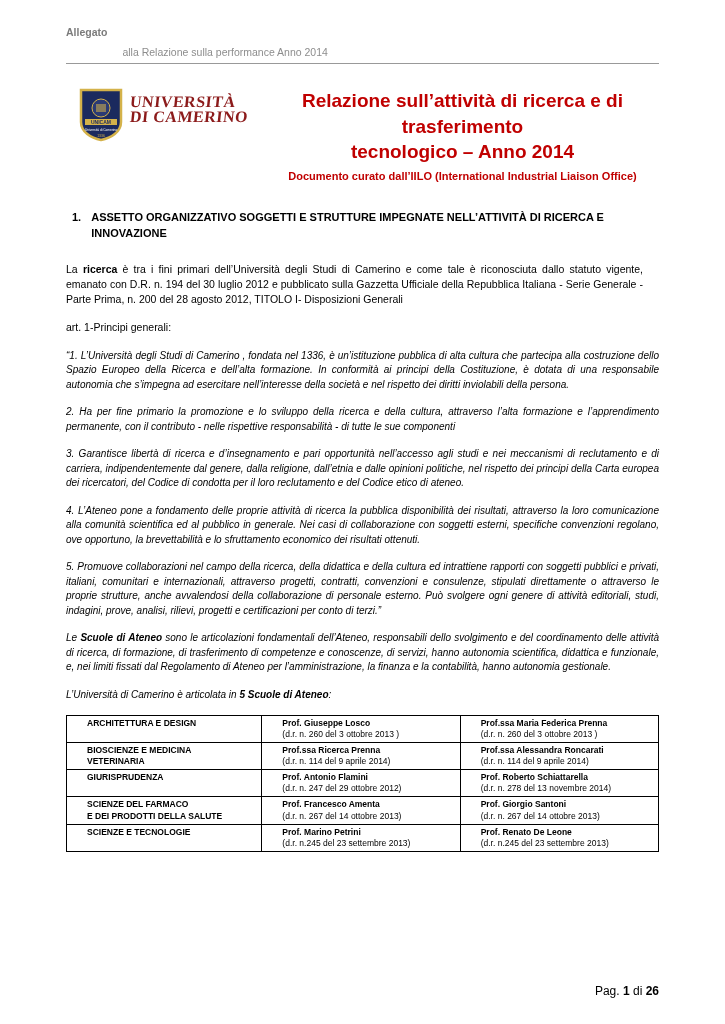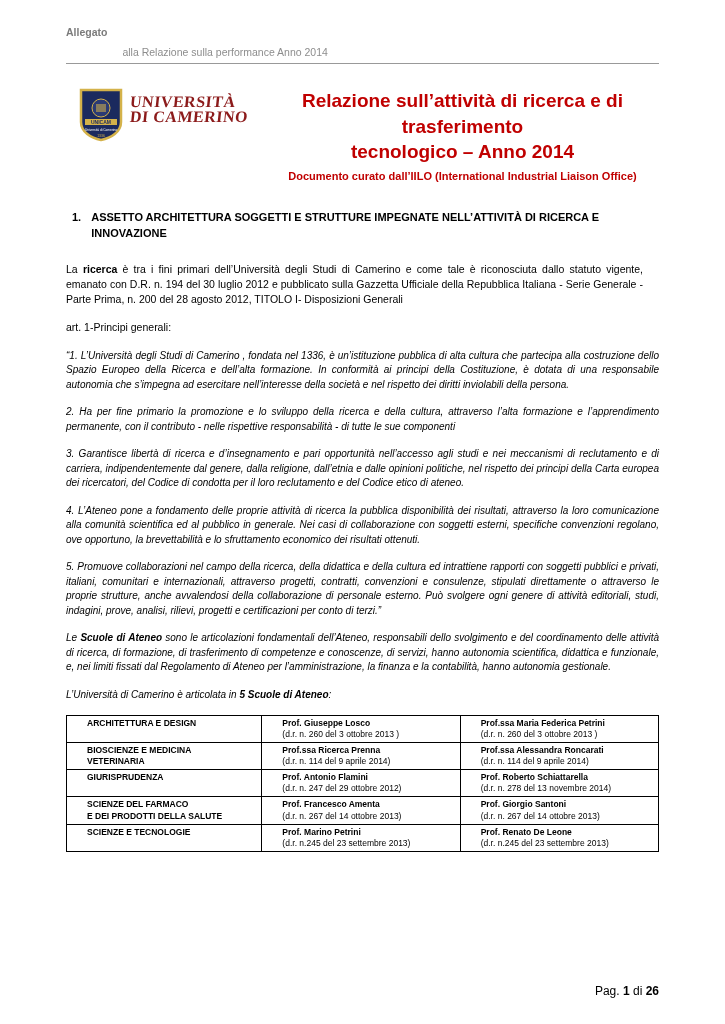--- a/index.html
+++ b/index.html
@@ -198,21 +198,21 @@
     </div>
     <div class="title-text">
       <span class="t-main">Relazione sull’attività di ricerca e di trasferimento</span>
       <span class="t-main">tecnologico – Anno 2014</span>
       <span class="t-sub">Documento curato dall’IILO (International Industrial Liaison Office)</span>
     </div>
   </div>
 
   <div class="section-heading">
     <span class="num">1.</span>
-    <span class="txt">ASSETTO ARCHITETTURA SOGGETTI E STRUTTURE IMPEGNATE NELL’ATTIVITÀ DI RICERCA E INNOVAZIONE</span>
+    <span class="txt">ASSETTO ORGANIZZATIVO SOGGETTI E STRUTTURE IMPEGNATE NELL’ATTIVITÀ DI RICERCA E INNOVAZIONE</span>
   </div>
 
   <p class="body"><span>La </span><b>ricerca</b><span> è tra i fini primari dell’Università degli Studi di Camerino e come tale è riconosciuta dallo statuto vigente, emanato con D.R. n. 194 del 30 luglio 2012 e pubblicato sulla Gazzetta Ufficiale della Repubblica Italiana - Serie Generale - Parte Prima, n. 200 del 28 agosto 2012, TITOLO I- Disposizioni Generali</span></p>
 
   <p class="body">art. 1-Principi generali:</p>
 
   <p class="quote">“1. L’Università degli Studi di Camerino , fondata nel 1336, è un’istituzione pubblica di alta cultura che partecipa alla costruzione dello Spazio Europeo della Ricerca e dell’alta formazione. In conformità ai principi della Costituzione, è dotata di una responsabile autonomia che s’impegna ad esercitare nell’interesse della società e nel rispetto dei diritti inviolabili della persona.</p>
   <p class="quote">2. Ha per fine primario la promozione e lo sviluppo della ricerca e della cultura, attraverso l’alta formazione e l’apprendimento permanente, con il contributo - nelle rispettive responsabilità - di tutte le sue componenti</p>
   <p class="quote">3. Garantisce libertà di ricerca e d’insegnamento e pari opportunità nell’accesso agli studi e nei meccanismi di reclutamento e di carriera, indipendentemente dal genere, dalla religione, dall’etnia e dalle opinioni politiche, nel rispetto dei principi della Carta europea dei ricercatori, del Codice di condotta per il loro reclutamento e del Codice etico di ateneo.</p>
   <p class="quote">4. L’Ateneo pone a fondamento delle proprie attività di ricerca la pubblica disponibilità dei risultati, attraverso la loro comunicazione alla comunità scientifica ed al pubblico in generale. Nei casi di collaborazione con soggetti esterni, specifiche convenzioni regolano, ove opportuno, la brevettabilità e lo sfruttamento economico dei risultati ottenuti.</p>
@@ -224,21 +224,21 @@
 
   <table class="schools">
     <tbody>
       <tr>
         <td class="name">ARCHITETTURA E DESIGN</td>
         <td class="dir">
           <span class="dname">Prof. Giuseppe Losco</span>
           <span class="ddec">(d.r. n. 260 del 3 ottobre 2013 )</span>
         </td>
         <td class="dir">
-          <span class="dname">Prof.ssa Maria Federica Petrini</span>
+          <span class="dname">Prof.ssa Maria Federica Prenna</span>
           <span class="ddec">(d.r. n. 260 del 3 ottobre 2013 )</span>
         </td>
       </tr>
       <tr>
         <td class="name">BIOSCIENZE E MEDICINA VETERINARIA</td>
         <td class="dir">
           <span class="dname">Prof.ssa Ricerca Prenna</span>
           <span class="ddec">(d.r. n. 114 del 9 aprile 2014)</span>
         </td>
         <td class="dir">

